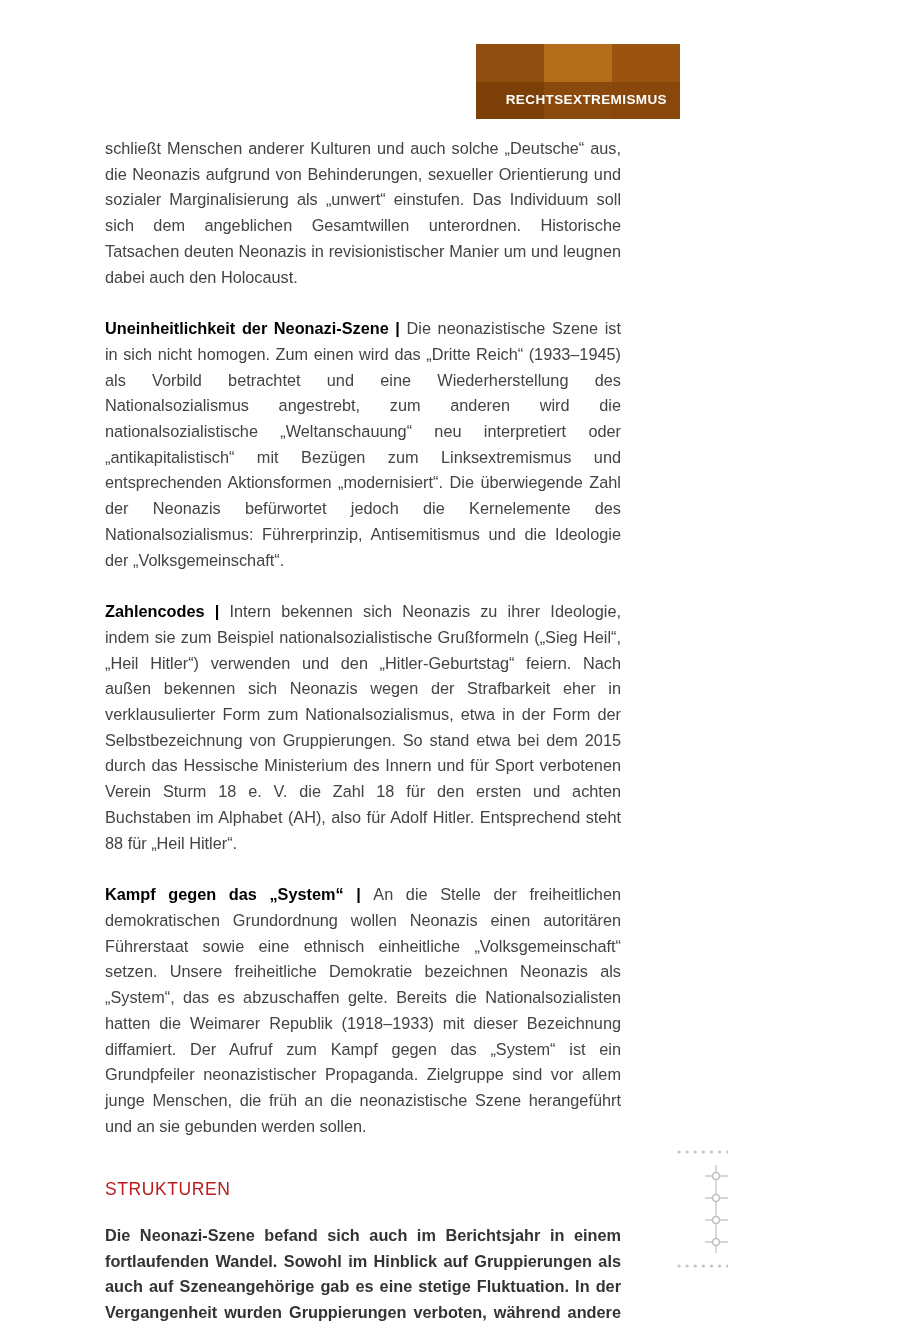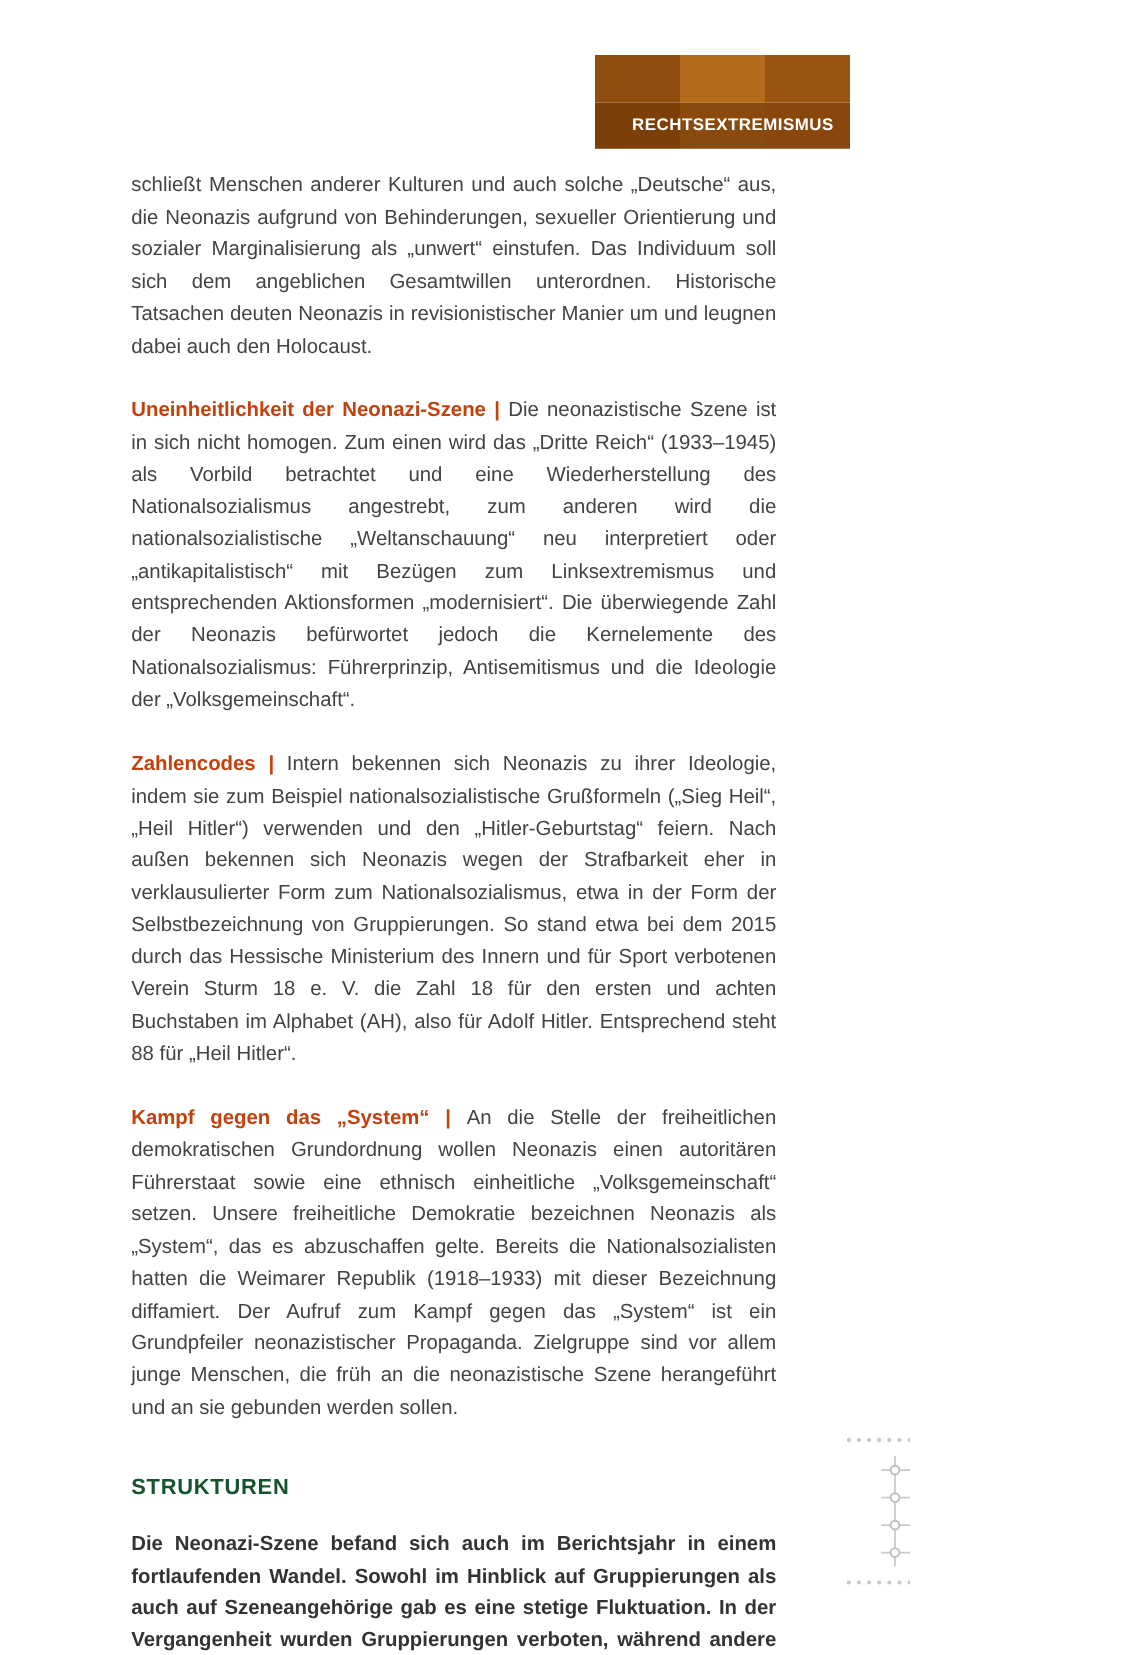--- a/index.html
+++ b/index.html
@@ -50,25 +50,25 @@
     position: absolute;
     left: 105px;
     top: 92px;
     width: 516px;
     color: #434343;
     font-size: 16.3px;
     line-height: 25.7px;
     text-align: justify;
   }
   .para { margin: 0 0 26px 0; }
-  .lead { font-weight: bold; color: #c2410c; }
+  .lead { font-weight: bold; color: #000000; }
   .section-heading {
-    color: #14532d;
+    color: #b91c1c;
     font-size: 17.5px;
-    font-weight: bold;
+    font-weight: normal;
     letter-spacing: 0.6px;
     margin: 38px 0 20px 0;
   }
   .bold-para { font-weight: bold; color: #333333; }
 
   
   .deco {
     position: absolute;
     left: 676px;
     top: 1104px;

